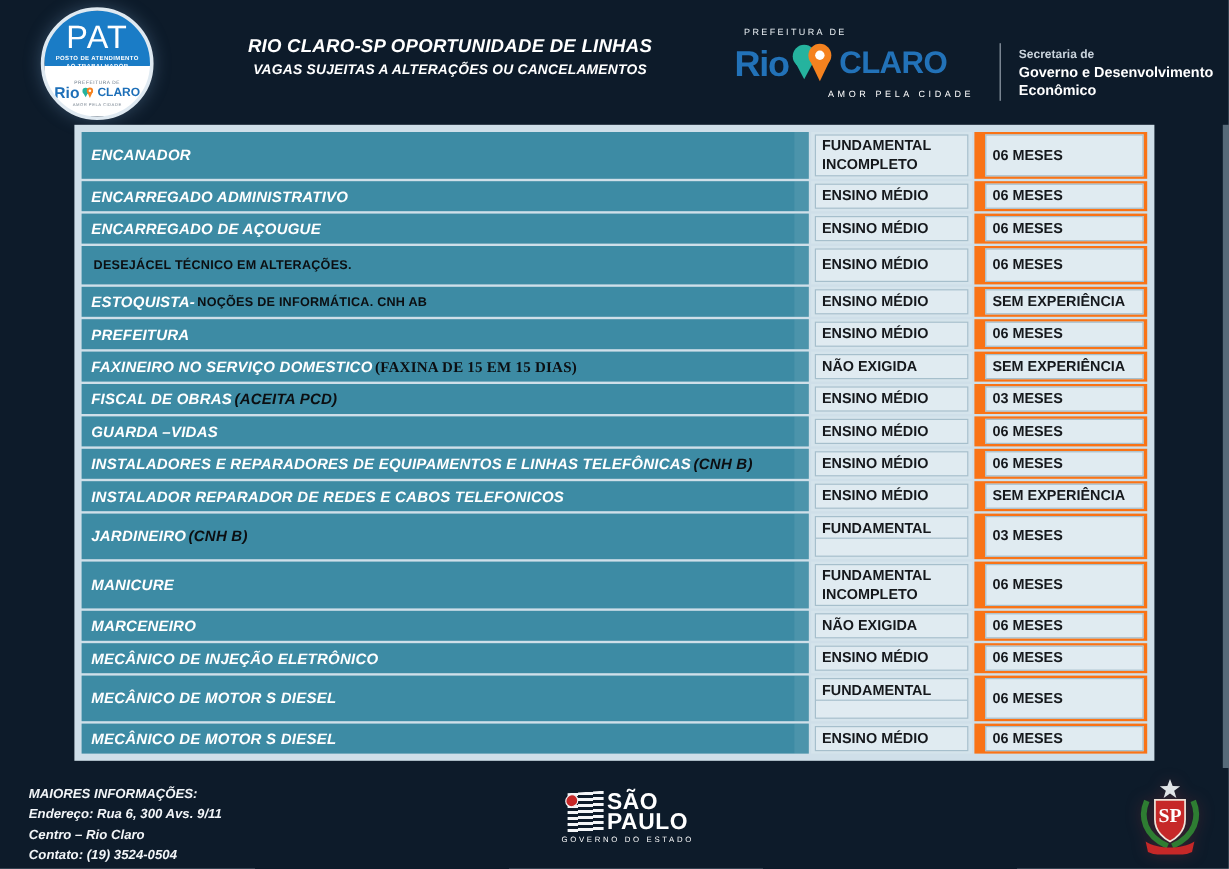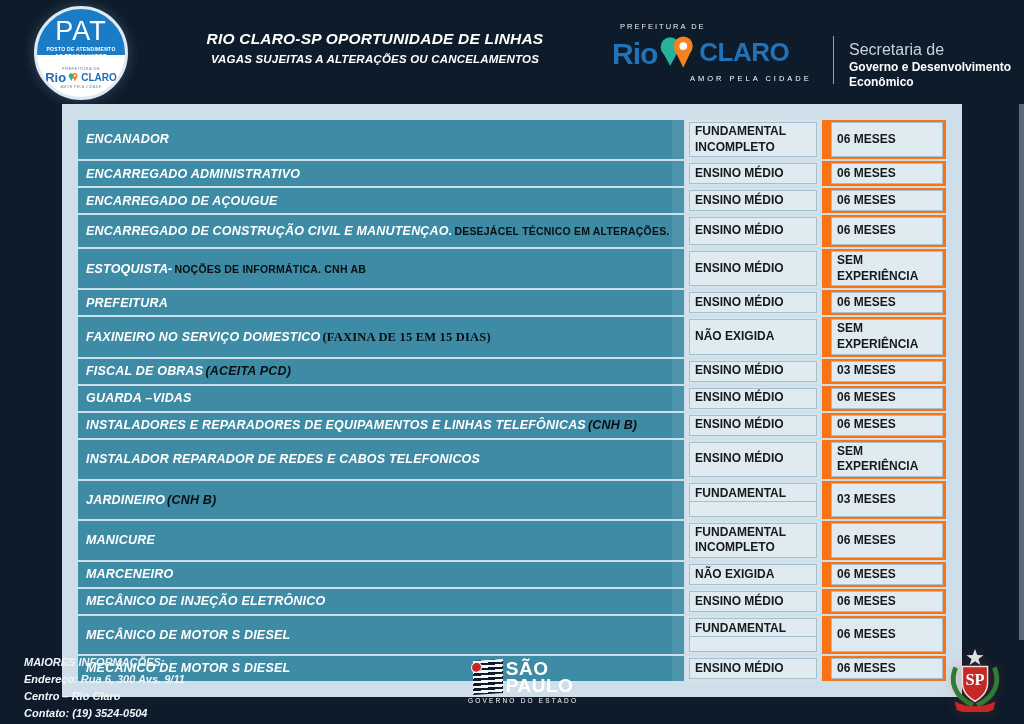--- a/index.html
+++ b/index.html
@@ -36,27 +36,27 @@
   .city-logo{ position:absolute; left:612px; top:22px; width:210px; }
   .city-pre{ font-size:7.5px; letter-spacing:2px; color:#e8eef2; margin-left:8px; }
   .city-row{ display:flex; align-items:center; margin-top:2px; }
   .city-rio{ font-size:30px; font-weight:bold; color:#2272b8; letter-spacing:-1px; line-height:.9;}
   .city-claro{ font-size:26px; font-weight:bold; color:#2272b8; letter-spacing:-.5px; line-height:.9;}
   .city-tag{ font-size:7.5px; letter-spacing:3px; color:#fff; margin-left:78px; margin-top:1px;}
   .heartpin{ width:40px; height:40px; margin:0 1px; }
 
   .hdr-divider{ position:absolute; left:833px; top:36px; width:1px; height:48px; background:rgba(220,230,240,.65); }
   .secretariat{ position:absolute; left:849px; top:40px; line-height:1.25; }
-  .sec-1{ font-size:16px; color:#c9d3dc; font-weight:normal;}
+  .sec-1{ font-size:10px; color:#c9d3dc; font-weight:bold;}
   .sec-2,.sec-3{ font-size:12px; color:#fff; font-weight:bold;}
 
   
   .job-table{
     position:absolute; left:62px; top:104px; width:900px;
-    background:#cfdfe9; padding:16px;
+    background:#cfdfe9; padding:6px;
     display:flex; flex-direction:column; gap:2px;
   }
   .row{ display:flex; gap:2px; min-height:25px; }
   .job-cell{
     width:606px; background:#3d8ba4; color:#fff;
     display:flex; align-items:center; flex-wrap:wrap; align-content:center;
     padding:2px 4px 2px 8px;
     font-size:12.5px; font-weight:bold; font-style:italic; letter-spacing:.2px;
     box-shadow:inset -12px 0 0 rgba(255,255,255,.08);
     line-height:1.15;
@@ -182,21 +182,20 @@
     <div class="edu-cell">
       <div class="edu-box">ENSINO MÉDIO</div>
     </div>
     <div class="exp-cell">
       <div class="exp-box">06 MESES</div>
     </div>
   </div>
 
   <div class="row" style="min-height: 32px;">
     <div class="job-cell">
-      <span class="job-text">ENCARREGADO DE CONSTRUÇÃO CIVIL E MANUTENÇAO.</span>
       <span class="job-note note-plain">DESEJÁCEL TÉCNICO EM ALTERAÇÕES.</span>
     </div>
     <div class="edu-cell">
       <div class="edu-box">ENSINO MÉDIO</div>
     </div>
     <div class="exp-cell">
       <div class="exp-box">06 MESES</div>
     </div>
   </div>
 

